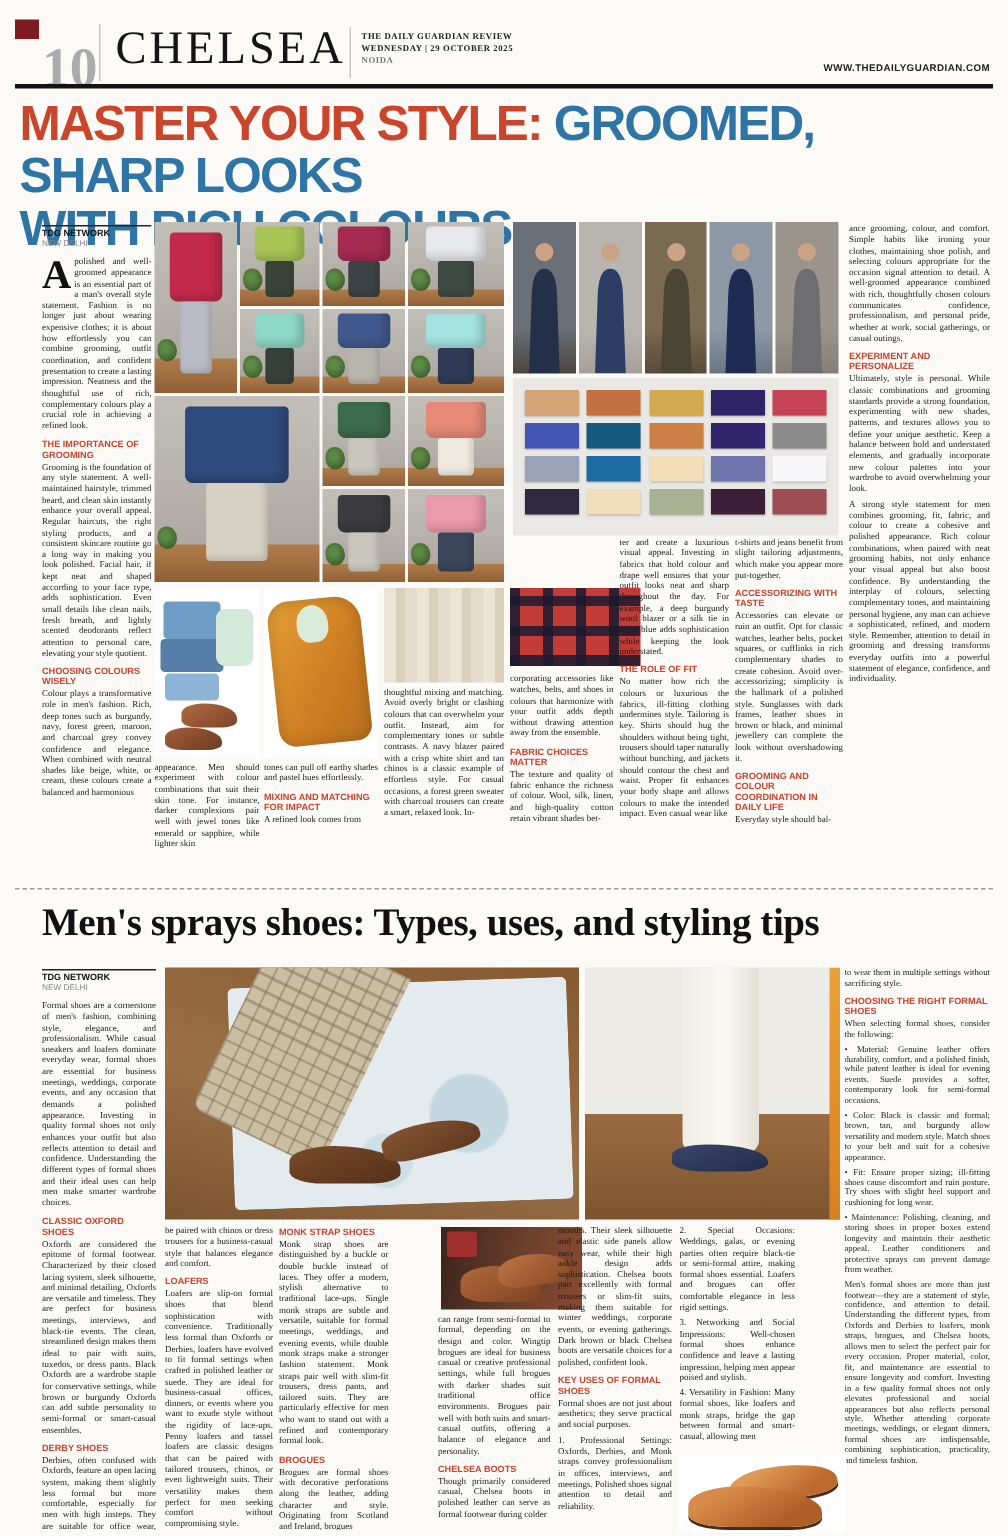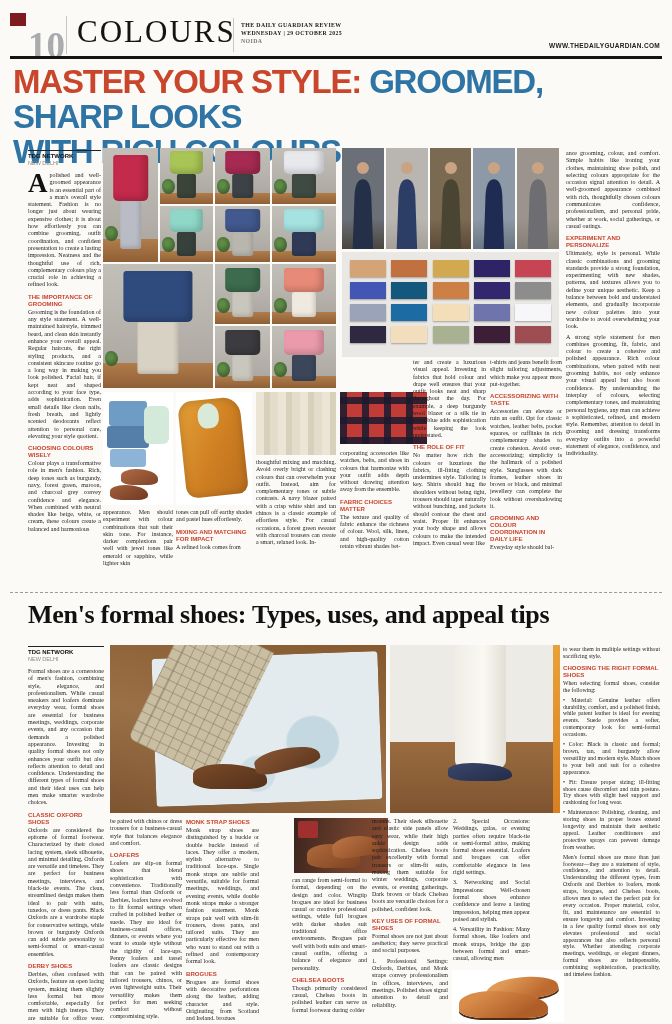--- a/index.html
+++ b/index.html
@@ -143,21 +143,21 @@
   .a2c7{left:563px;top:646px;width:97px;height:374px;font-size:5.8px;line-height:6.9px;}
 </style>
 </head>
 <body>
 
 <div id="page" data-name="newspaper-page">
 
   <div class="corner-mark" data-name="corner-fold-mark"></div>
   <div class="page-num" data-name="page-number">10</div>
   <div class="vrule v1" data-name="masthead-divider"></div>
-  <div class="section-title" data-name="section-title">COLOURS</div>
+  <div class="section-title" data-name="section-title">CHELSEA</div>
   <div class="vrule v2" data-name="masthead-divider-2"></div>
   <div class="dateline" data-name="dateline">
     <div data-name="publication-name">THE DAILY GUARDIAN REVIEW</div>
     <div data-name="publication-date">WEDNESDAY | 29 OCTOBER 2025</div>
     <div class="city" data-name="publication-city">NOIDA</div>
   </div>
   <div class="website" data-name="website-url">WWW.THEDAILYGUARDIAN.COM</div>
   <div class="header-rule" data-name="header-rule"></div>
 
   <div class="hl1" data-name="article1-headline">
@@ -363,21 +363,21 @@
   </div>
   <div class="col a1c8" data-name="article1-column-8">
     <p data-name="paragraph">ance grooming, colour, and comfort. Simple habits like ironing your clothes, maintaining shoe polish, and selecting colours appropriate for the occasion signal attention to detail. A well-groomed appearance combined with rich, thoughtfully chosen colours communicates confidence, professionalism, and personal pride, whether at work, social gatherings, or casual outings.</p>
     <div class="shead" data-name="section-heading">EXPERIMENT AND PERSONALIZE</div>
     <p data-name="paragraph">Ultimately, style is personal. While classic combinations and grooming standards provide a strong foundation, experimenting with new shades, patterns, and textures allows you to define your unique aesthetic. Keep a balance between bold and understated elements, and gradually incorporate new colour palettes into your wardrobe to avoid overwhelming your look.</p>
     <p data-name="paragraph">A strong style statement for men combines grooming, fit, fabric, and colour to create a cohesive and polished appearance. Rich colour combinations, when paired with neat grooming habits, not only enhance your visual appeal but also boost confidence. By understanding the interplay of colours, selecting complementary tones, and maintaining personal hygiene, any man can achieve a sophisticated, refined, and modern style. Remember, attention to detail in grooming and dressing transforms everyday outfits into a powerful statement of elegance, confidence, and individuality.</p>
   </div>
 
   <div class="dash-sep" data-name="article-separator"></div>
 
-  <div class="hl2" data-name="article2-headline">Men's formal shoes: Types, uses, and appeal tips</div>
+  <div class="hl2" data-name="article2-headline">Men's sprays shoes: Types, uses, and styling tips</div>
 
   <div class="col a2c1" data-name="article2-column-1">
     <div class="byline" data-name="byline">
       <div class="agency" data-name="byline-agency">TDG NETWORK</div>
       <div class="place" data-name="byline-city">NEW DELHI</div>
     </div>
     <p data-name="paragraph">Formal shoes are a cornerstone of men's fashion, combining style, elegance, and professionalism. While casual sneakers and loafers dominate everyday wear, formal shoes are essential for business meetings, weddings, corporate events, and any occasion that demands a polished appearance. Investing in quality formal shoes not only enhances your outfit but also reflects attention to detail and confidence. Understanding the different types of formal shoes and their ideal uses can help men make smarter wardrobe choices.</p>
     <div class="shead" data-name="section-heading">CLASSIC OXFORD SHOES</div>
     <p data-name="paragraph">Oxfords are considered the epitome of formal footwear. Characterized by their closed lacing system, sleek silhouette, and minimal detailing, Oxfords are versatile and timeless. They are perfect for business meetings, interviews, and black-tie events. The clean, streamlined design makes them ideal to pair with suits, tuxedos, or dress pants. Black Oxfords are a wardrobe staple for conservative settings, while brown or burgundy Oxfords can add subtle personality to semi-formal or smart-casual ensembles.</p>
     <div class="shead" data-name="section-heading">DERBY SHOES</div>

